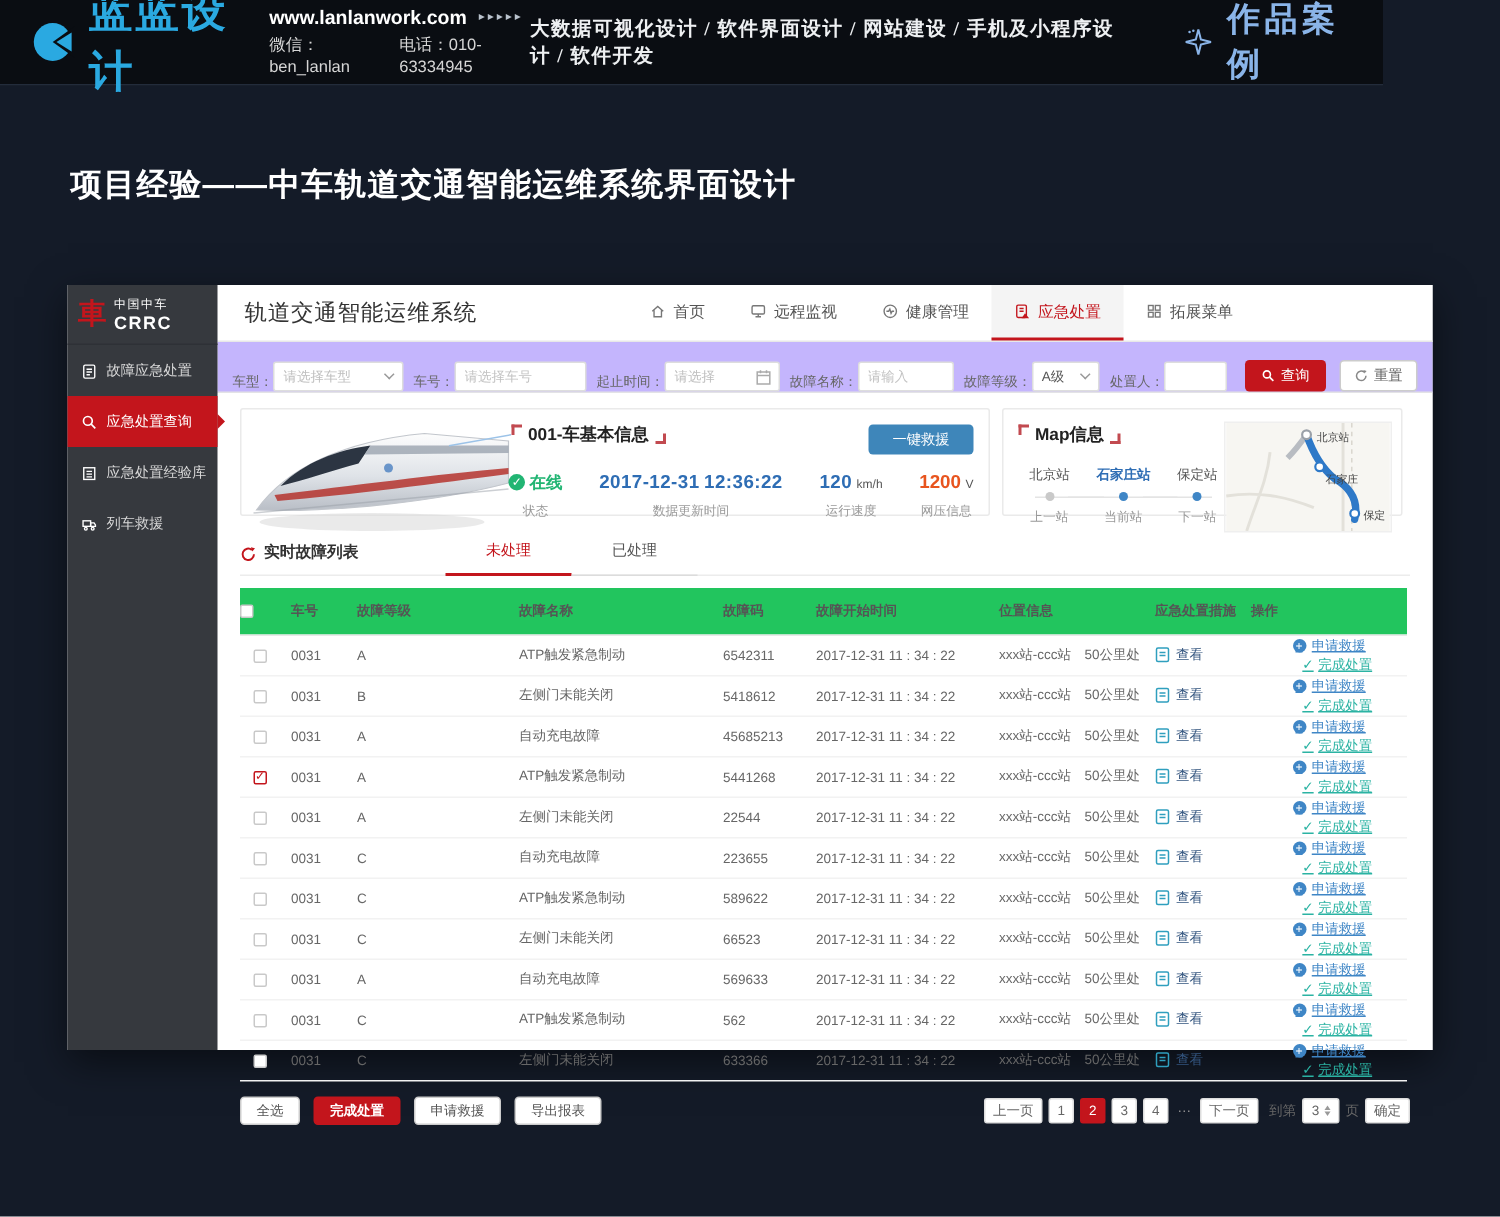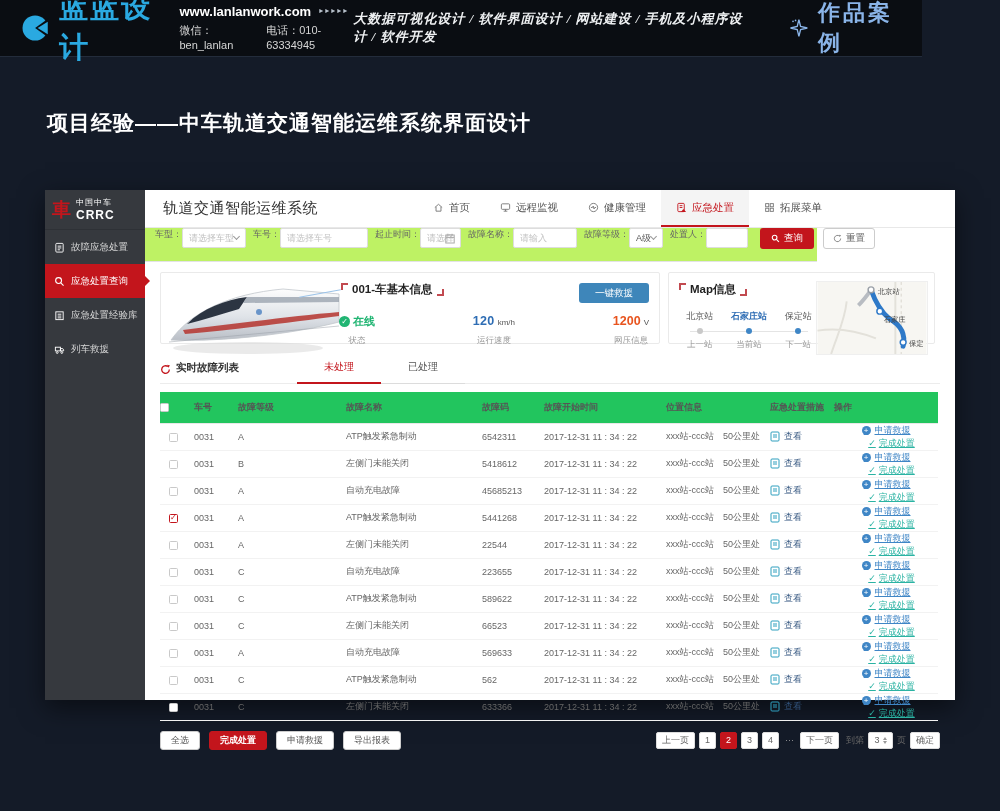--- a/index.html
+++ b/index.html
@@ -11,21 +11,21 @@
   .banner { position:absolute; left:0; top:0; width:922px; height:57px; background:#0a0d12;
             border-bottom:1px solid #232c3b; display:flex; align-items:center; padding:0 20px; }
   .logo-wrap { display:flex; align-items:center; gap:9px; }
   .logo-text { font-size:29px; font-weight:bold; color:#2aa9e1; letter-spacing:2px; }
   .contact { margin-left:16px; line-height:1.35; }
   .contact .row1 { display:flex; align-items:center; gap:8px; }
   .site { font-size:13px; font-weight:bold; color:#ffffff; }
   .arrows { font-size:8px; color:#b9c2cc; letter-spacing:2px; }
   .row2 { font-size:11px; color:#d6d6d6; margin-top:3px; display:flex; gap:14px; }
   .services { margin-left:auto; margin-right:34px; font-family:"Liberation Serif","DejaVu Serif",serif;
-              font-style:italic; font-weight:bold; font-size:13px; color:#eef0f2; letter-spacing:1px; }
+              font-weight:bold; font-size:13px; color:#eef0f2; letter-spacing:1px; }
   .portfolio { display:flex; align-items:center; gap:8px; }
   .portfolio-label { font-size:22px; font-weight:bold; color:#8ab4e8; letter-spacing:3px; }
 
   
   .page-title { position:absolute; left:47px; top:109px; font-size:21px; font-weight:bold; color:#ffffff; letter-spacing:1px; }
 
   
   .app { position:absolute; left:45px; top:190px; width:910px; height:510px; background:#ffffff;
          box-shadow:0 8px 24px rgba(0,0,0,.5); }
 
@@ -53,22 +53,22 @@
   .nav-ic { width:11px; height:11px; }
   .user-area { margin-left:auto; display:flex; align-items:center; gap:7px; padding:0 12px 0 40px;
                background:linear-gradient(100deg,#ffffff 0%,#edf0f4 55%,#e2e8ef 100%); }
   .avatar { width:20px; height:20px; border-radius:50%; border:1px solid #d8d8d8;
             background:linear-gradient(#4a3b30 0 40%,#e9c8a6 40%); }
   .user-text { font-size:7.5px; color:#8a8a8a; line-height:1.5; white-space:nowrap; }
   .mini-ic { width:15px; height:12px; border:1px solid #b9b9b9; border-radius:2px; display:flex;
              align-items:center; justify-content:center; font-size:8px; color:#999; cursor:pointer; background:#fff; }
 
   
-  .filterbar { position:absolute; left:100px; top:38px; width:672px; height:34px; background:#bef264;
-               border-bottom:1px solid #e3e3e6; display:flex; align-items:flex-start; padding:0 10px;
+  .filterbar { position:absolute; left:100px; top:38px; width:810px; height:34px; background:#c4b5fd;
+               border-bottom:1px solid #e3e3e6; display:flex; align-items:flex-end; padding:0 10px;
                font-size:9px; color:#666; white-space:nowrap; }
   .f-label { margin-left:7px; }
   .f-label:first-child { margin-left:0; }
   .f-select { height:20px; background:#fff; border:1px solid #ddd; border-radius:2px; display:flex;
               align-items:center; padding:0 6px; color:#bfbfbf; position:relative; cursor:pointer; }
   .f-select .caret { margin-left:auto; width:5px; height:5px; border-right:1px solid #999; border-bottom:1px solid #999;
               transform:rotate(45deg); margin-top:-3px; }
   .f-select.filled { color:#555; }
   .f-input { height:20px; background:#fff; border:1px solid #ddd; border-radius:2px; font-size:9px;
              padding:0 6px; color:#555; font-family:inherit; }
@@ -351,20 +351,27 @@
           <span class="corn-r"></span>
         </div>
         <div class="btn-rescue">一键救援</div>
         <div class="stats">
           <div class="stat">
             <div class="stat-val">
               <span class="online-dot">✓</span>
               <span class="online-txt">在线</span>
             </div>
             <div class="stat-lab">状态</div>
+          </div>
+          <div class="stat">
+            <div class="stat-val">
+              <span class="blue-num">2017-12-31</span>
+              <span class="blue-num">12:36:22</span>
+            </div>
+            <div class="stat-lab">数据更新时间</div>
           </div>
           <div class="stat">
             <div class="stat-val">
               <span class="blue-num">120</span>
               <span class="unit">km/h</span>
             </div>
             <div class="stat-lab">运行速度</div>
           </div>
           <div class="stat">
             <div class="stat-val">

